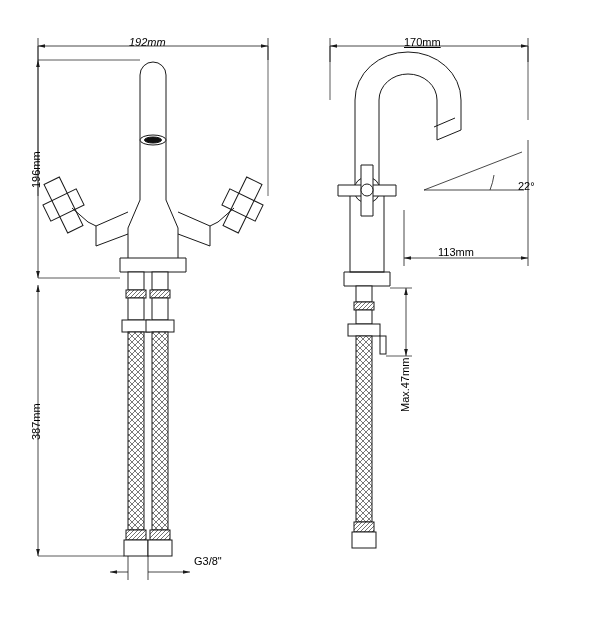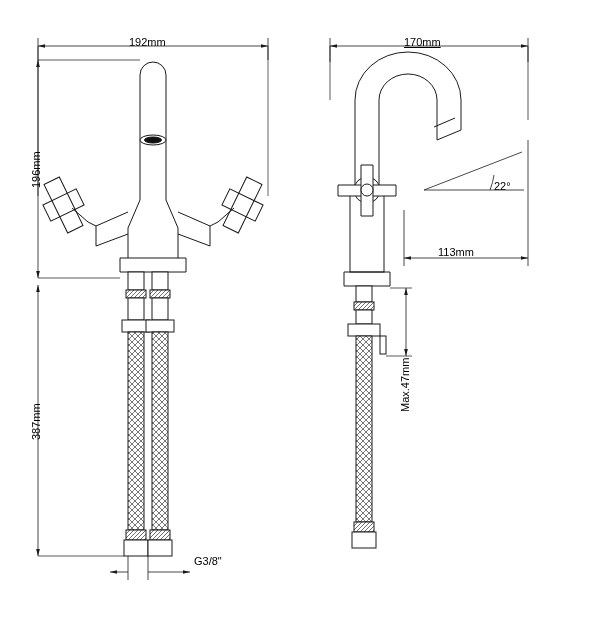--- a/index.html
+++ b/index.html
@@ -142,29 +142,29 @@
         <path d="M390,288 L412,288" opacity="0.9"></path>
         <path d="M386,356 L412,356" opacity="0.9"></path>
 
         <path d="M424,190 L524,190"></path>
         <path d="M424,190 L522,152"></path>
         <path d="M490,190 A66,66 0 0 0 494,175" stroke-width="0.8"></path>
       </g>
     </g>
   </svg>
 
-  <div class="lbl" style="left:129px; top:36px;">192mm</div>
+  <div class="lbl" style="left:129px; top:36px;font-style:italic;">192mm</div>
 
   <div class="lbl vert" style="left:30px; top:188px; transform:rotate(-90deg);">196mm</div>
 
   <div class="lbl vert" style="left:30px; top:440px; transform:rotate(-90deg);">387mm</div>
 
   <div class="lbl" style="left:194px; top:555px;">G3/8"</div>
 
   <div class="lbl" style="left:404px; top:36px;text-decoration:underline;">170mm</div>
 
   <div class="lbl" style="left:438px; top:246px;text-align:center;">113mm</div>
 
   <div class="lbl vert" style="left:399px; top:412px; transform:rotate(-90deg);">Max.47mm</div>
 
-  <div class="lbl" style="left:494px; top:180px;">22°</div>
+  <div class="lbl" style="left:518px; top:180px;">22°</div>
 
 </div>
 
 </body></html>

